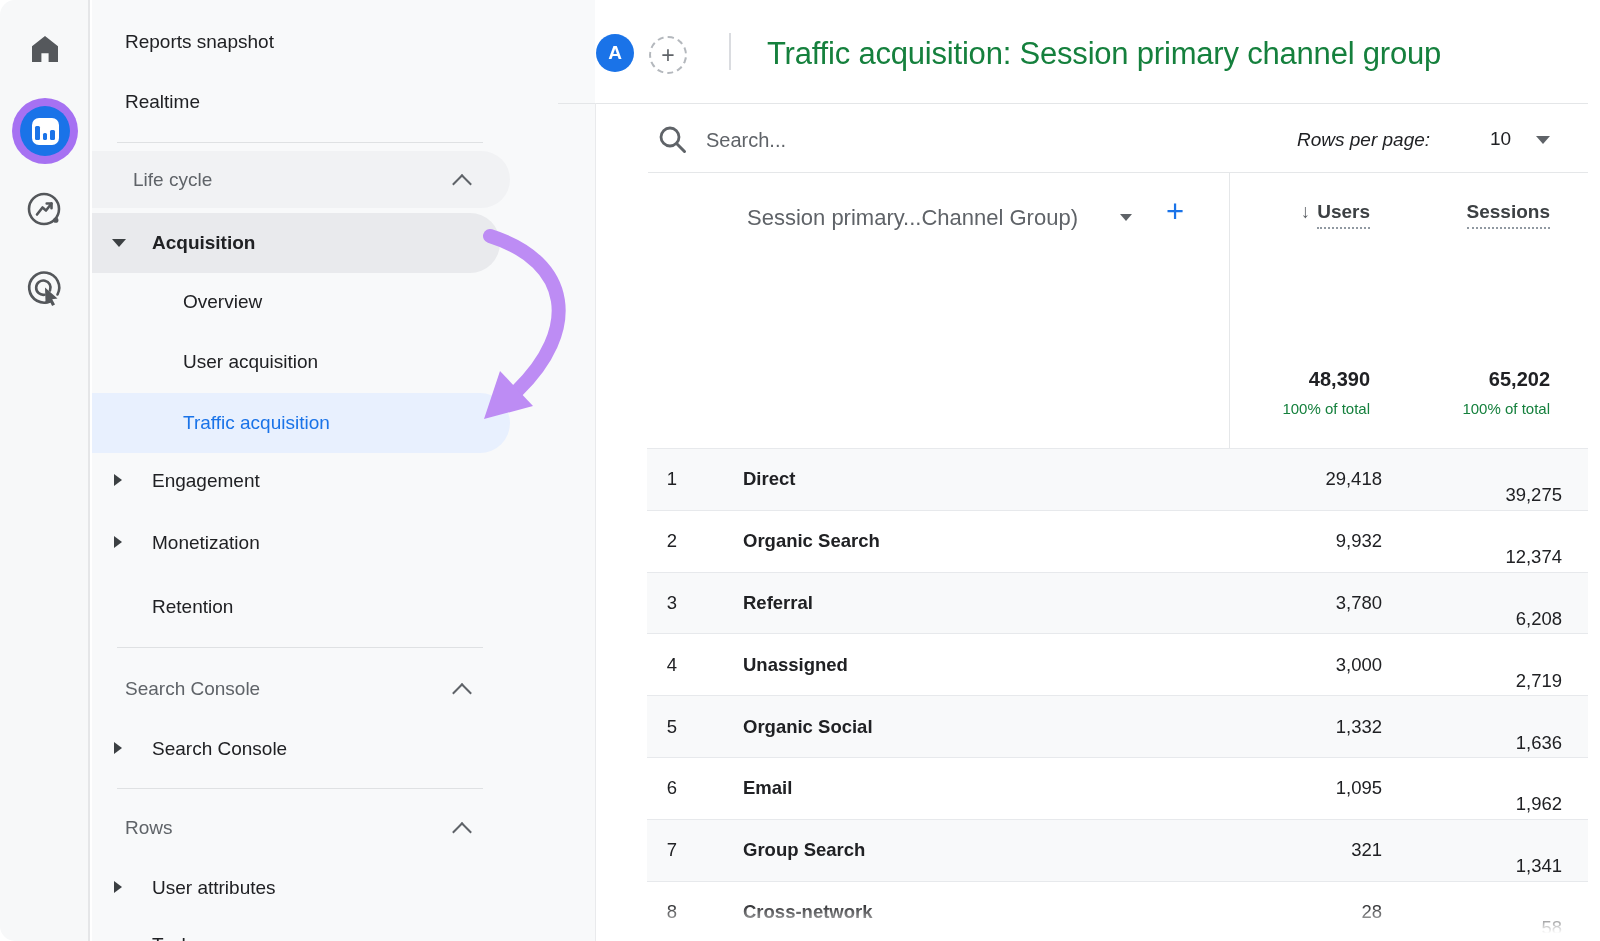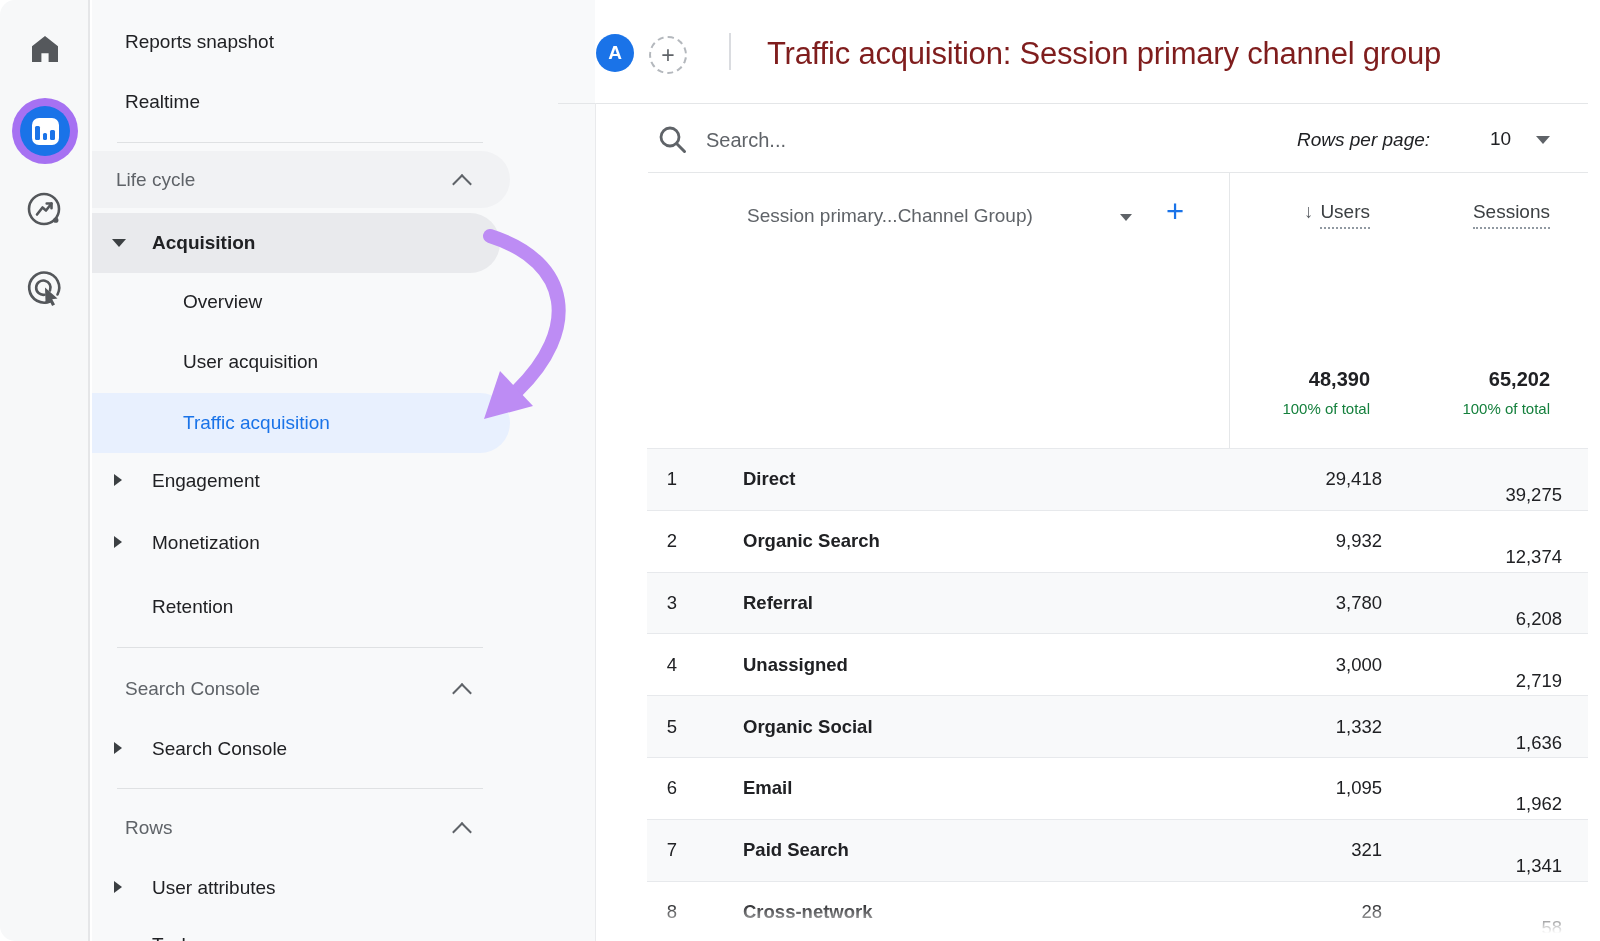--- a/index.html
+++ b/index.html
@@ -25,39 +25,39 @@
   .pill-traffic{top:393px;width:418px;height:60px;background:#e8f0fe;}
   .tri-down{position:absolute;width:0;height:0;border-left:7px solid transparent;border-right:7px solid transparent;border-top:8px solid #3c4043;z-index:3;}
   .tri-right{position:absolute;width:0;height:0;border-top:6.5px solid transparent;border-bottom:6.5px solid transparent;border-left:8px solid #3c4043;z-index:3;}
   .chev-up{position:absolute;width:12px;height:12px;border-left:2.5px solid #5f6368;border-top:2.5px solid #5f6368;transform:rotate(45deg);z-index:3;}
   .sel{color:#1a73e8;}
 
   
   .avatar{position:absolute;left:596px;top:34px;width:38px;height:38px;border-radius:50%;background:#1a73e8;color:#fff;font-size:19px;font-weight:bold;display:flex;align-items:center;justify-content:center;}
   .plus-dashed{position:absolute;left:649px;top:36px;width:34px;height:34px;border:2px dashed #b4b8bd;border-radius:50%;color:#5f6368;font-size:23px;display:flex;align-items:center;justify-content:center;line-height:1;}
   .head-vline{position:absolute;left:729px;top:33px;width:2px;height:37px;background:#dadce0;}
-  .page-title{position:absolute;left:767px;top:34px;font-size:31px;line-height:40px;color:#7f1d1d;letter-spacing:-0.2px;white-space:nowrap;}
+  .page-title{position:absolute;left:767px;top:34px;font-size:31px;line-height:40px;color:#15803d;letter-spacing:-0.2px;white-space:nowrap;}
   .header-divider{position:absolute;left:558px;top:103px;width:1042px;height:1px;background:#e4e6e8;}
   .main-left-border{position:absolute;left:595px;top:103px;width:1px;height:838px;background:#e9eaec;}
 
   
   .search-icon{position:absolute;left:656px;top:123px;}
   .search-text{position:absolute;left:706px;top:129px;font-size:20px;color:#5f6368;}
   .rpp-label{position:absolute;left:1297px;top:129px;font-size:19px;color:#202124;font-style:italic;}
   .rpp-value{position:absolute;left:1490px;top:128px;font-size:19px;color:#202124;}
   .rpp-tri{position:absolute;left:1536px;top:136px;width:0;height:0;border-left:7px solid transparent;border-right:7px solid transparent;border-top:8px solid #5f6368;}
   .search-underline{position:absolute;left:648px;top:172px;width:952px;height:1px;background:#e5e7e9;}
   .col-divider{position:absolute;left:1229px;top:173px;width:1px;height:768px;background:#e5e7e9;}
 
   
-  .dim-header{position:absolute;left:747px;top:205px;font-size:19px;color:#5f6368;white-space:nowrap;}
+  .dim-header{position:absolute;left:747px;top:205px;font-size:22px;color:#5f6368;white-space:nowrap;}
   .dim-tri{position:absolute;left:1120px;top:214px;width:0;height:0;border-left:6px solid transparent;border-right:6px solid transparent;border-top:7px solid #5f6368;}
   .add-col{position:absolute;left:1166px;top:194px;font-size:31px;color:#1a73e8;font-weight:400;}
   .metric-head{position:absolute;top:201px;font-size:19px;color:#3c4043;white-space:nowrap;}
-  .metric-head .lbl{border-bottom:2px dotted #9199a1;padding-bottom:5px;}
+  .metric-head .lbl{border-bottom:2px dotted #9199a1;padding-bottom:5px;font-weight:bold;}
   .metric-head .arr{color:#5f6368;margin-right:7px;}
   .mh-users{right:218px;}
   .mh-sessions{right:38px;}
   .total{position:absolute;text-align:right;}
   .total .val{font-size:20px;font-weight:700;color:#202124;}
   .total .share{font-size:15px;color:#15803d;margin-top:9px;}
   .t-users{right:218px;top:368px;}
   .t-sessions{right:38px;top:368px;}
 
   
@@ -113,21 +113,21 @@
     </div>
   </div>
 
   <div class="sidebar">
     <div class="nav-text" style="left:33px;top:30px;">Reports snapshot</div>
     <div class="nav-text" style="left:33px;top:90px;">Realtime</div>
 
     <div class="side-div" style="top:142px;"></div>
 
     <div class="pill pill-life"></div>
-    <div class="nav-text nav-head" style="left:24px;top:168px;">Life cycle</div>
+    <div class="nav-text nav-head" style="left:41px;top:168px;">Life cycle</div>
     <div class="chev-up" style="left:363px;top:177px;"></div>
 
     <div class="pill pill-acq"></div>
     <div class="tri-down" style="left:20px;top:239px;"></div>
     <div class="nav-text" style="left:60px;top:231px;font-weight:700;">Acquisition</div>
 
     <div class="nav-text" style="left:91px;top:290px;">Overview</div>
     <div class="nav-text" style="left:91px;top:350px;">User acquisition</div>
 
     <div class="pill pill-traffic"></div>
@@ -228,21 +228,21 @@
         <span class="sessions">1,636</span>
       </div>
       <div class="row">
         <span class="rank">6</span>
         <span class="channel">Email</span>
         <span class="users">1,095</span>
         <span class="sessions">1,962</span>
       </div>
       <div class="row alt">
         <span class="rank">7</span>
-        <span class="channel">Paid Search</span>
+        <span class="channel">Group Search</span>
         <span class="users">321</span>
         <span class="sessions">1,341</span>
       </div>
       <div class="row">
         <span class="rank">8</span>
         <span class="channel">Cross-network</span>
         <span class="users">28</span>
         <span class="sessions">58</span>
       </div>
     </div>

